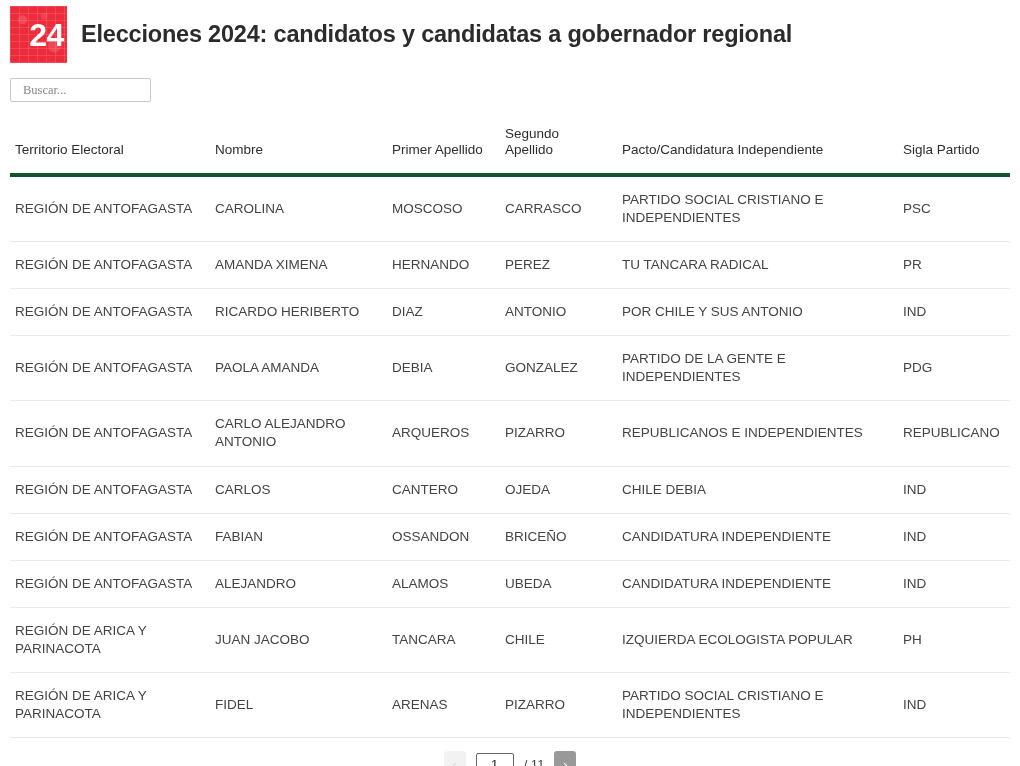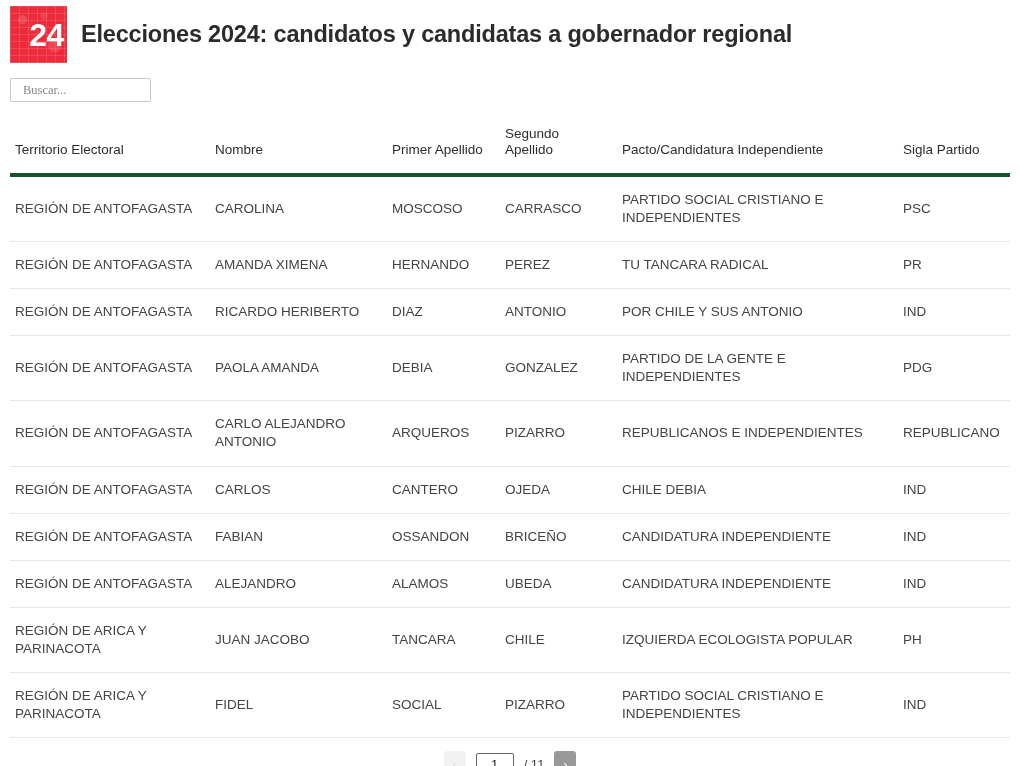--- a/index.html
+++ b/index.html
@@ -288,21 +288,21 @@
           <td>REGIÓN DE ARICA Y PARINACOTA</td>
           <td>JUAN JACOBO</td>
           <td>TANCARA</td>
           <td>CHILE</td>
           <td>IZQUIERDA ECOLOGISTA POPULAR</td>
           <td>PH</td>
         </tr>
         <tr>
           <td>REGIÓN DE ARICA Y PARINACOTA</td>
           <td>FIDEL</td>
-          <td>SOCIAL</td>
+          <td>ARENAS</td>
           <td>PIZARRO</td>
           <td>PARTIDO SOCIAL CRISTIANO E INDEPENDIENTES</td>
           <td>IND</td>
         </tr>
       </tbody>
     </table>
 
     <div class="pagination">
       <button class="pg-btn prev">‹</button>
       <input class="pg-input" type="text" value="1" style="">

